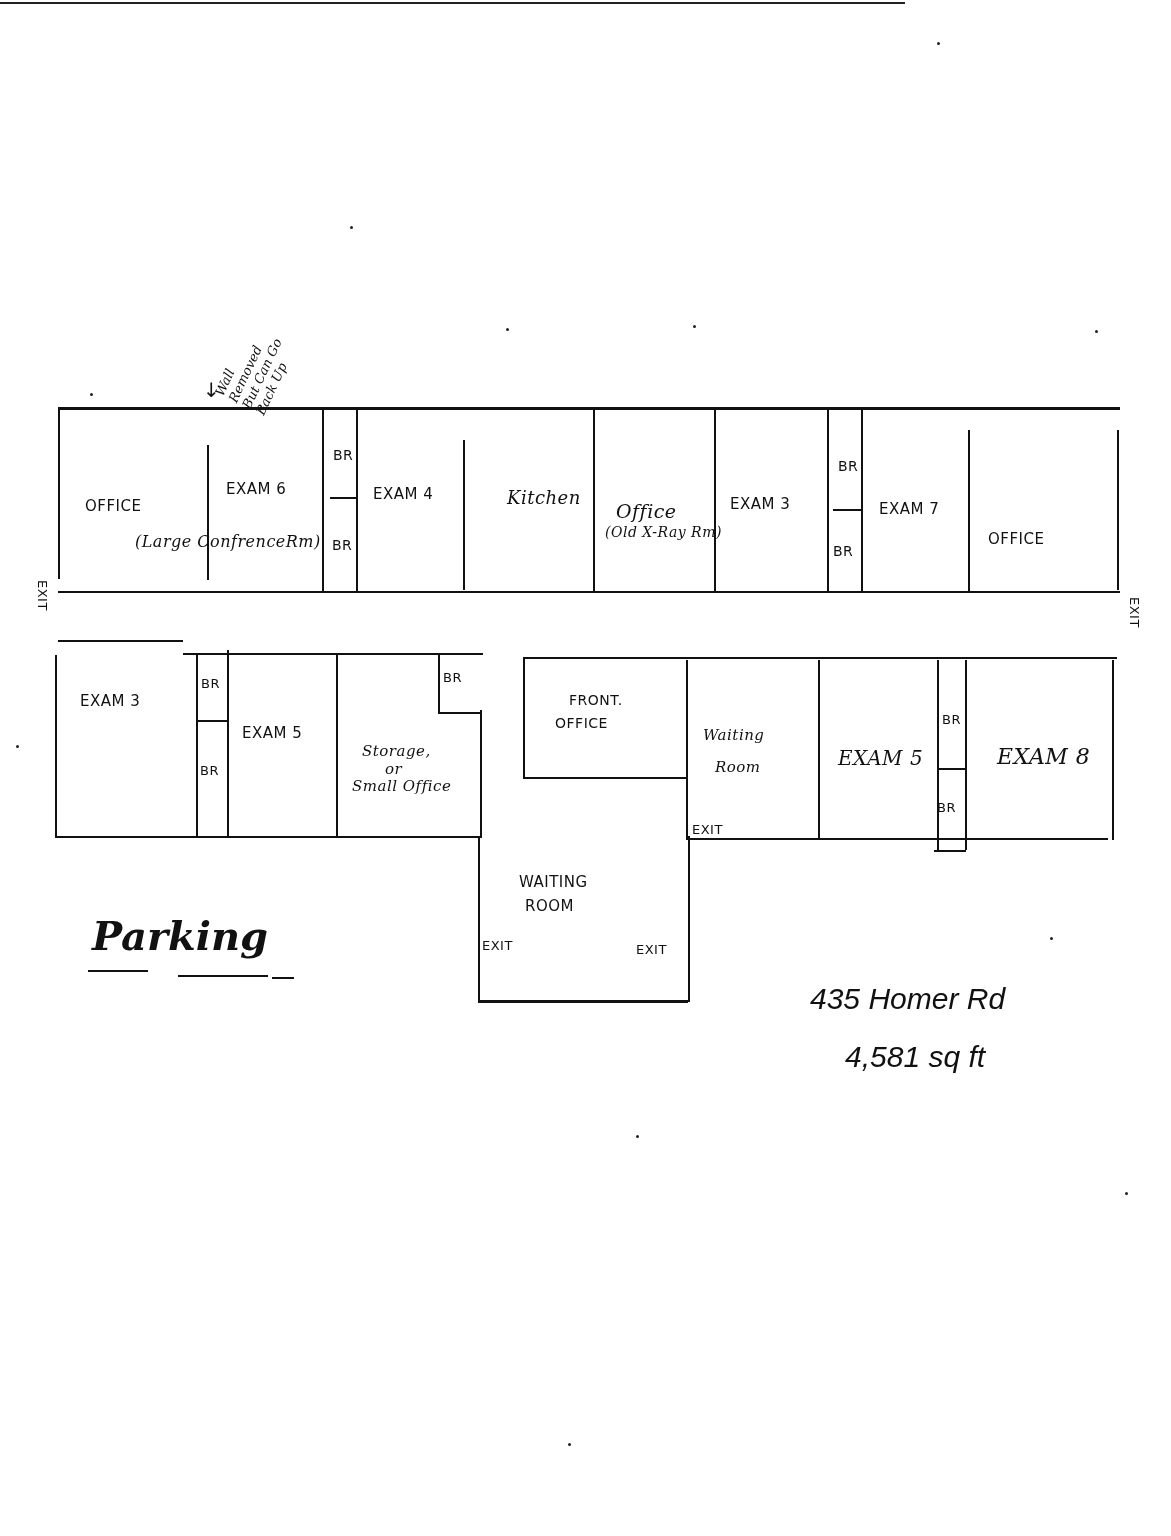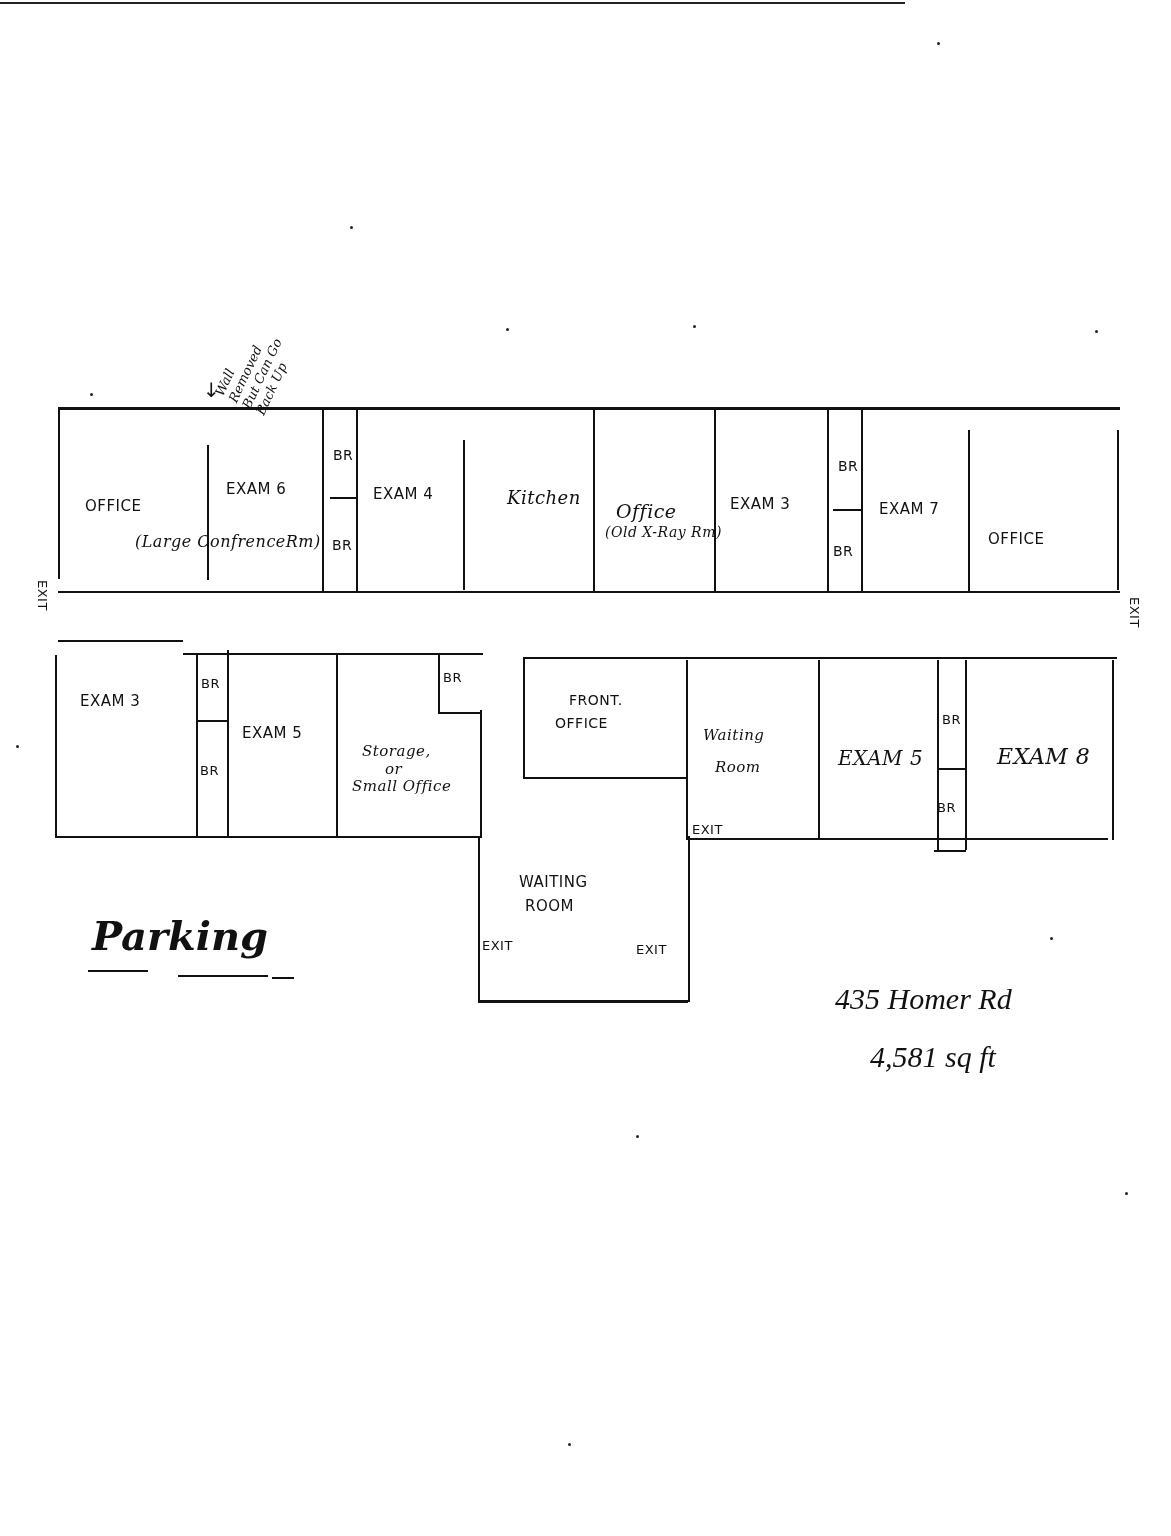--- a/index.html
+++ b/index.html
@@ -12,21 +12,21 @@
   .hand { font-family: "DejaVu Serif", serif; font-style: italic; }
   .small { font-size: 14px; }
   .vert-left { transform: rotate(90deg); transform-origin: left top; }
   .vert-right { transform: rotate(90deg); transform-origin: left top; }
   .note { position: absolute; transform: rotate(-65deg); transform-origin: left top;
           font-family: "DejaVu Serif", serif; font-style: italic; font-size: 13px; line-height: 15px; }
   .arrow { position: absolute; font-size: 20px; }
   .parking { position: absolute; left: 92px; top: 912px; font-family: "DejaVu Serif", serif;
              font-size: 40px; font-style: italic; font-weight: bold; }
   .parking-ul { position: absolute; background: #111; height: 2px; }
-  .addr { position: absolute; font-family: Liberation Serif, serif; font-style: italic; font-size: 30px; margin-left: 25px; }
+  .addr { position: absolute; font-family: Liberation Sans, sans-serif; font-style: italic; font-size: 30px; }
   .speck { position: absolute; width: 3px; height: 3px; background: #222; border-radius: 50%; }
 </style>
 </head>
 <body>
 
 <div class="topline"></div>
 
 <div class="wall" style="left:58px;top:407px;width:1062px;height:3px;"></div>
 <div class="wall" style="left:58px;top:591px;width:1062px;height:2px;"></div>
 <div class="wall" style="left:58px;top:407px;width:2px;height:172px;"></div>

